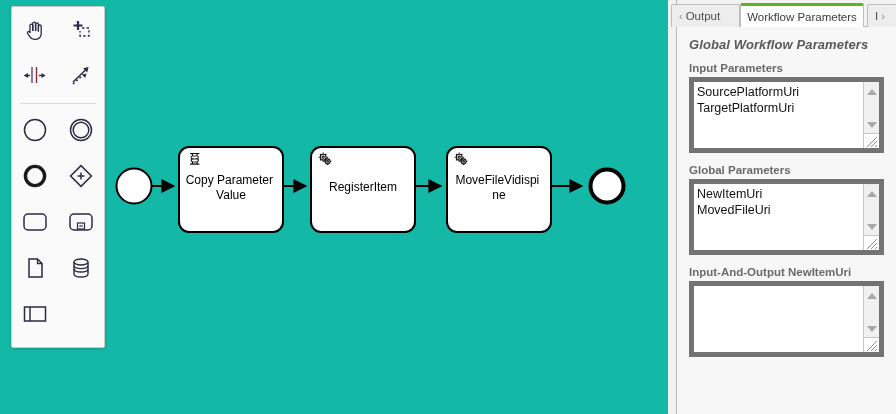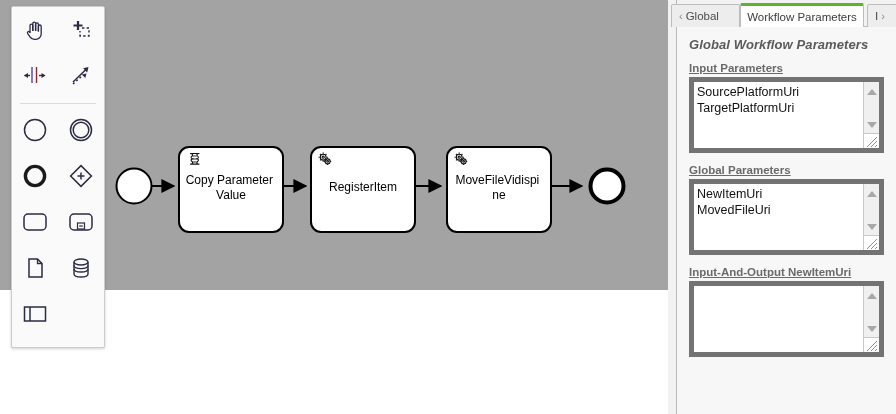--- a/index.html
+++ b/index.html
@@ -7,22 +7,22 @@
     width: 896px; height: 414px;
     overflow: hidden;
     background: #ffffff;
     font-family: "Liberation Sans", sans-serif;
   }
   #app { position: relative; width: 896px; height: 414px; background: #ffffff; }
 
   
   #canvas {
     position: absolute; left: 0; top: 0;
-    width: 668px; height: 290px;
-    background: #a3a3a3;
+    width: 668px; height: 414px;
+    background: #14b8a6;
   }
   #diagram-svg { position: absolute; left: 0; top: 0; }
 
   
   #palette {
     position: absolute; left: 11px; top: 6px;
     width: 94px; height: 342px;
     background: #fafafa;
     border: 1px solid #cccccc;
     box-shadow: 0 1px 3px rgba(0,0,0,0.18);
@@ -92,21 +92,20 @@
     font-style: italic;
     color: #5a5a5a;
     margin-bottom: 10px;
     letter-spacing: 0.1px;
   }
   .field-label {
     font-size: 11.5px;
     font-weight: bold;
     color: #6a6a6a;
     margin-bottom: 3px;
-    text-decoration: underline;
   }
   .listbox {
     position: relative;
     height: 76px;
     background: #ffffff;
     border: 5px solid #737373;
     margin-bottom: 11px;
     overflow: hidden;
   }
   .listbox .items {
@@ -346,21 +345,21 @@
     </div>
   </div>
 
   <div id="gap-strip"></div>
 
   <div id="props">
 
     <div id="tabbar">
       <div class="tab prev">
         <span class="chev">‹</span>
-        <span>Global</span>
+        <span>Output</span>
       </div>
       <div class="tab active">
         <span>Workflow Parameters</span>
       </div>
       <div class="tab next">
         <span>I</span>
         <span class="chev">›</span>
       </div>
     </div>
 

